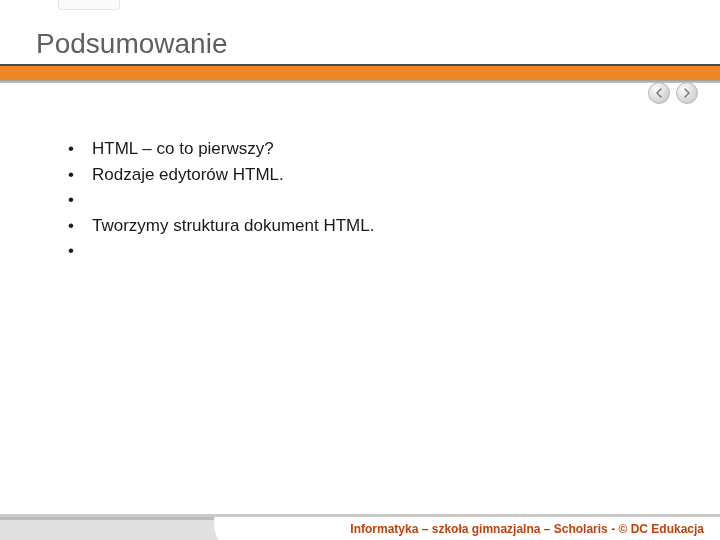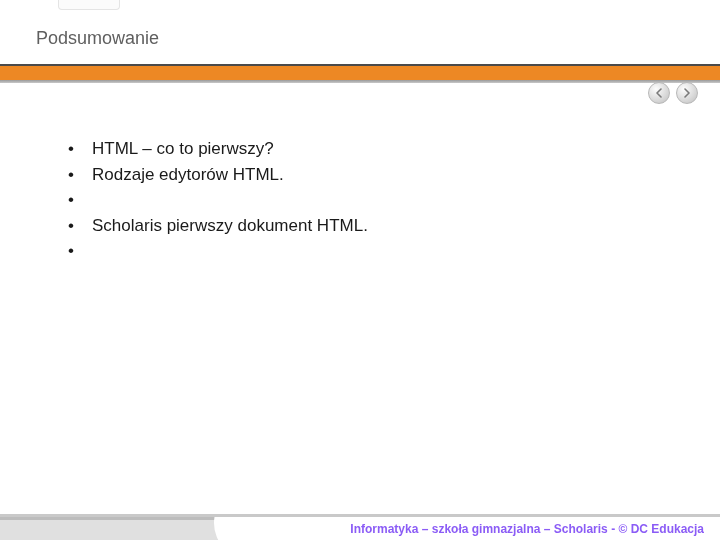--- a/index.html
+++ b/index.html
@@ -16,21 +16,21 @@
     width: 62px; height: 10px;
     background: #fbfbfb;
     border-left: 1px solid #e4e4e4;
     border-right: 1px solid #e4e4e4;
     border-bottom: 1px solid #e4e4e4;
     border-radius: 0 0 4px 4px;
   }
   .title {
     position: absolute;
     top: 28px; left: 36px;
-    font-size: 18px;
+    font-size: 28px;
     color: #5f5f5f;
     font-weight: 400;
   }
   .divider-orange {
     position: absolute;
     top: 64px; left: 0; right: 0;
     height: 16px;
     background: #ed8824;
     border-top: 2px solid #4a4a4a;
   }
@@ -102,21 +102,21 @@
     position: absolute;
     top: 0; left: 0; right: 0;
     height: 3px;
     background: #bcbcbc;
   }
   .footer-text {
     position: absolute;
     bottom: 4px; right: 16px;
     font-size: 12px;
     font-weight: bold;
-    color: #8b5cf6;
+    color: #c2410c;
   }
 </style>
 </head>
 <body>
 
 <div class="slide">
 
   <div class="top-tab"></div>
 
   <h1 class="title">Podsumowanie</h1>
@@ -149,21 +149,21 @@
         </li>
       <li>
           <span class="bullet">•</span>
           <span>Rodzaje edytorów HTML.</span>
         </li>
       <li>
           <span class="bullet">•</span>
         </li>
       <li>
           <span class="bullet">•</span>
-          <span>Scholaris pierwszy dokument HTML.</span>
+          <span>Tworzymy struktura dokument HTML.</span>
         </li>
       <li>
           <span class="bullet">•</span>
         </li>
     </ul>
   </div>
 
   <div class="footer-bar"></div>
   <div class="footer-curve"></div>
   <div class="footer-text">Informatyka – szkoła gimnazjalna – Scholaris - © DC Edukacja</div>

